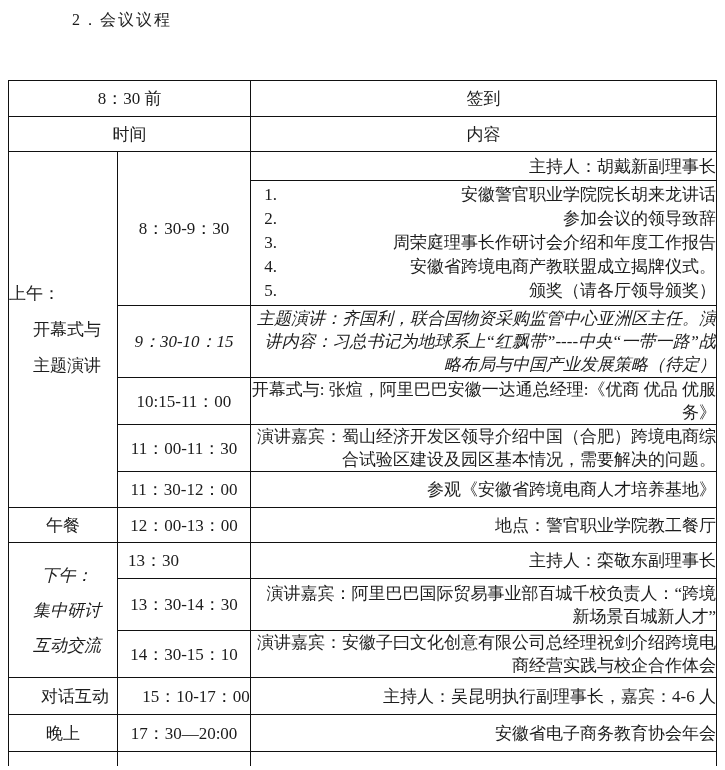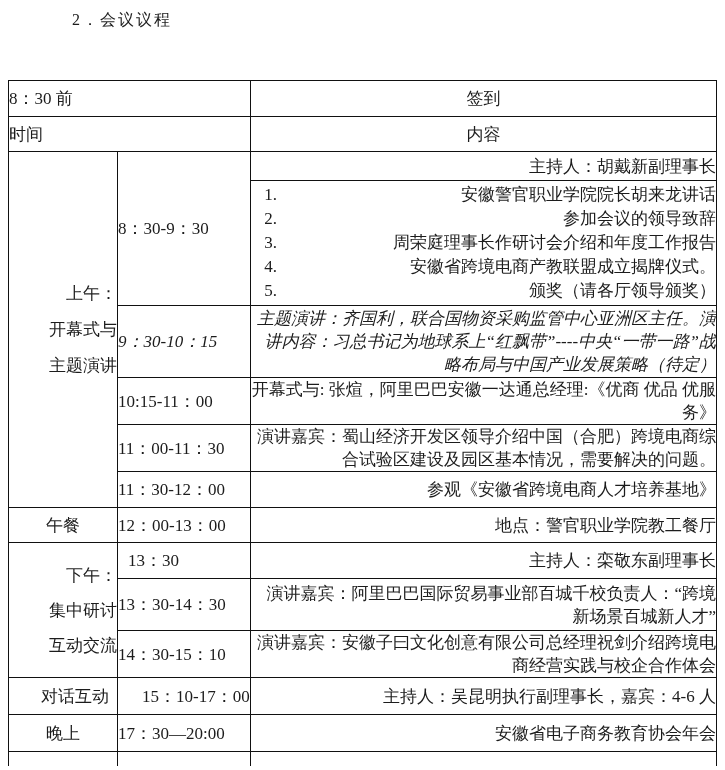--- a/index.html
+++ b/index.html
@@ -43,36 +43,36 @@
   tr.r7  td { height: 46px; }
   tr.r8  td { height: 35px; }
   tr.r9  td { height: 34px; }
   tr.r10 td { height: 35px; }
   tr.r11 td { height: 51px; }
   tr.r12 td { height: 44px; }
   tr.r13 td { height: 36px; padding-left: 24px; }
   tr.r14 td { height: 36px; }
   tr.stub td { height: 14px; border-bottom: none; }
 
-  td.t { text-align: left; }           
+  td.t { text-align: center; }           
   td.t.tleft { text-align: left; padding-left: 10px; }
   td.lbl { text-align: center; }         
   td.c { text-align: right; padding: 2px 8px; line-height: 23px; } 
   td.cc { text-align: center; }          
 
   .vstack {
     display: flex; flex-direction: column;
     justify-content: center;
     height: 100%;
   }
   .vstack.morning { gap: 13px; }
-  .vstack.afternoon { gap: 12px; }
+  .vstack.afternoon { gap: 12px; font-style: italic; }
   .ln { line-height: 23px; }
-  .ln.left { text-align: right; padding-left: 8px; }
-  .ln.center { text-align: right; }
+  .ln.left { text-align: center; padding-left: 8px; }
+  .ln.center { text-align: left; }
 
   .li { display: flex; line-height: 24px; }
   .li .n { width: 26px; flex: 0 0 26px; }
   .li .tx { flex: 1; }
 </style>
 </head>
 <body>
 
 <div>
 

